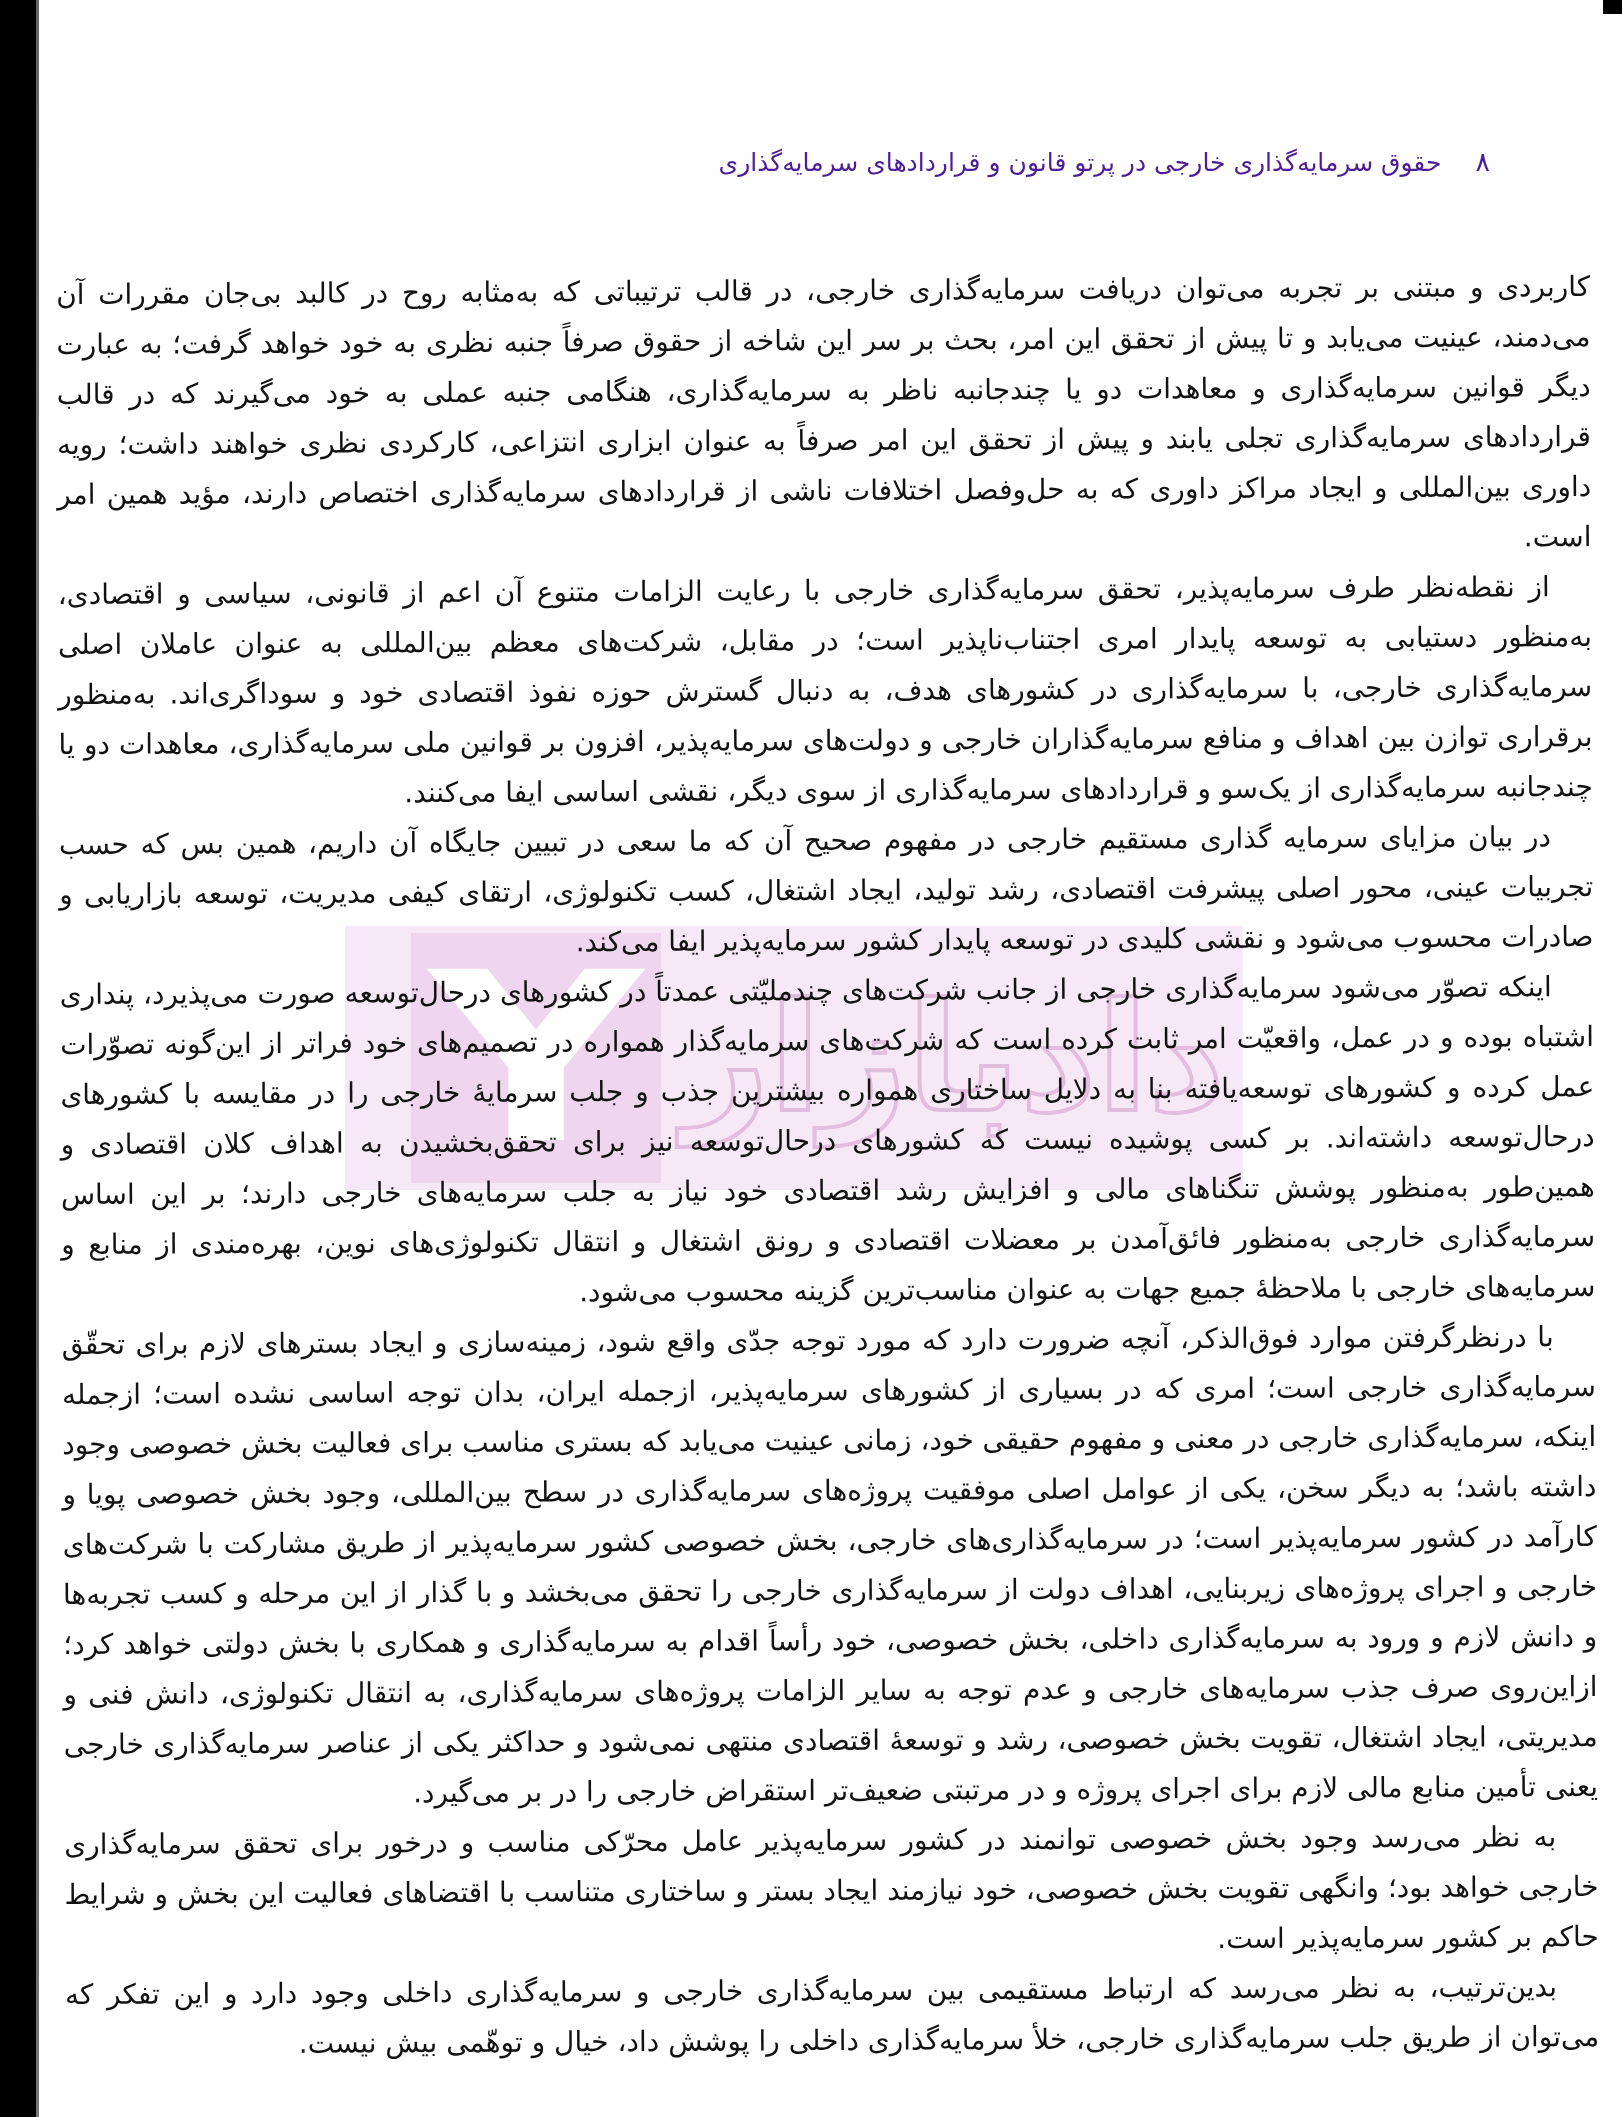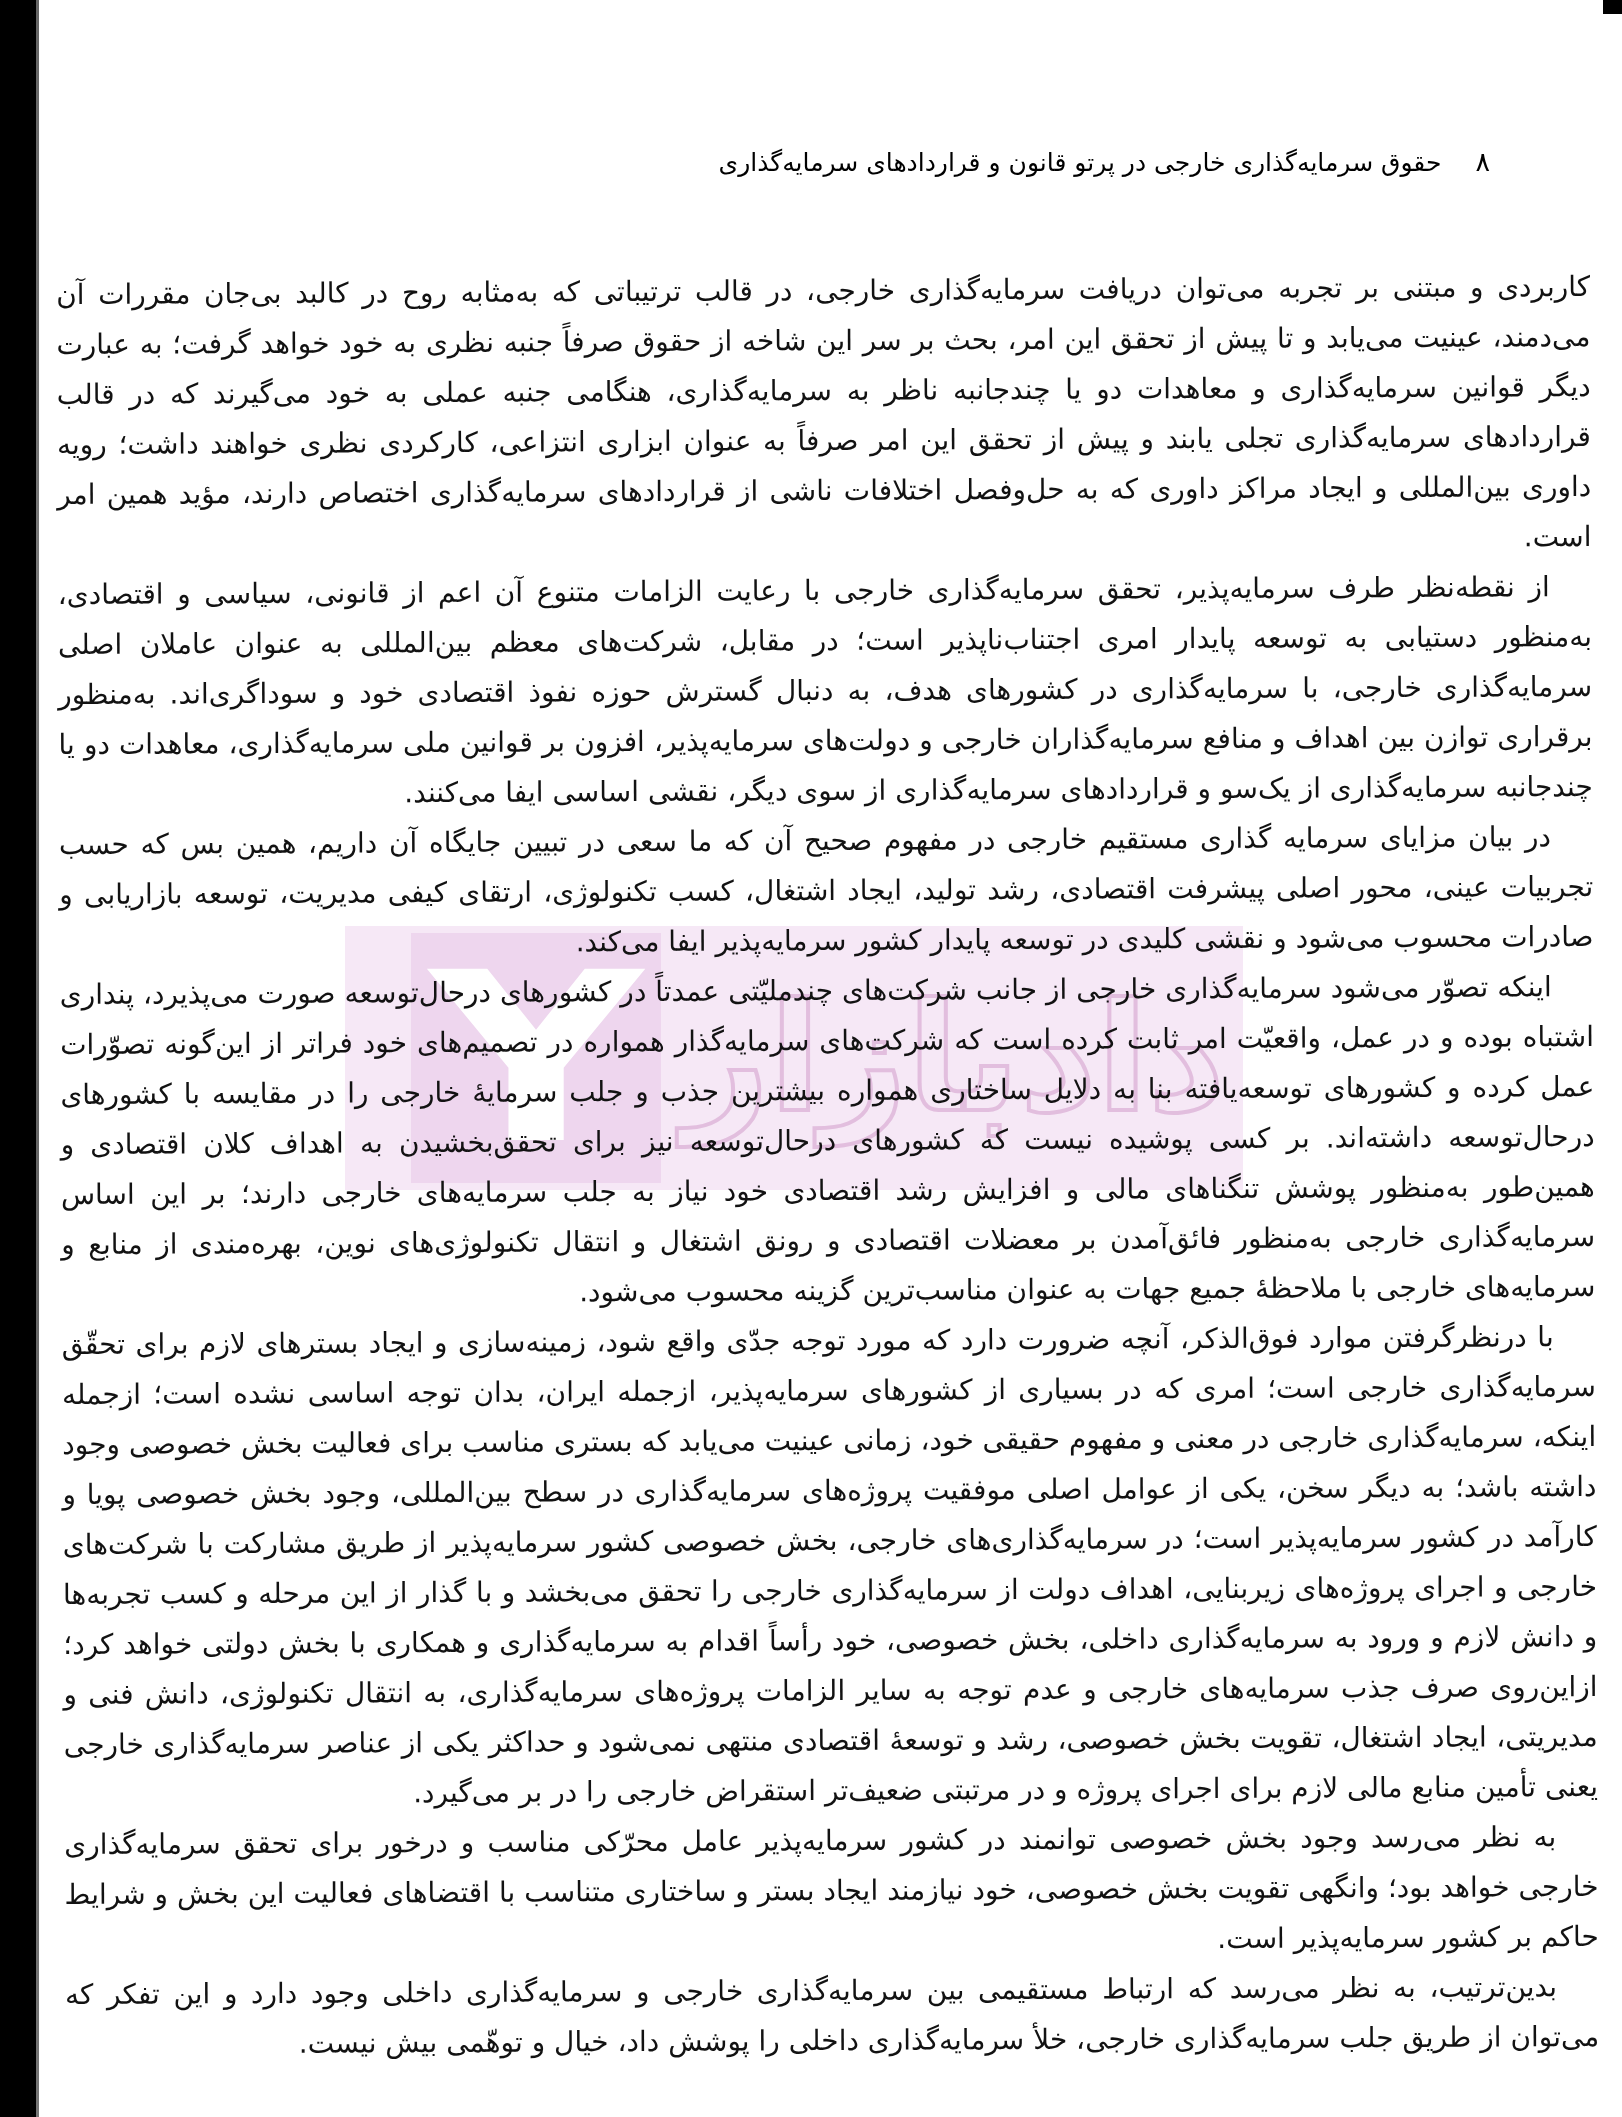--- a/index.html
+++ b/index.html
@@ -7,21 +7,21 @@
     position:relative;width:1622px;height:2117px;background:#ffffff;
     font-family:"DejaVu Sans",sans-serif;overflow:hidden;margin:0 auto;
   }
   
   .scan-bar{position:absolute;left:0;top:0;width:36px;height:100%;background:#000;}
   .scan-bar::after{content:"";position:absolute;right:-3px;top:0;width:3px;height:100%;
     background:linear-gradient(180deg,#000 0%,#222 30%,#000 55%,#1a1a1a 100%);opacity:.6;}
   .scan-corner{position:absolute;right:0;top:0;width:19px;height:14px;background:#000;}
   
   .header{position:absolute;top:146px;right:132px;direction:rtl;unicode-bidi:embed;
-    font-size:25px;color:#000000;white-space:nowrap;}
+    font-size:25px;color:#4c1d95;white-space:nowrap;}
   .page-num{display:inline-block;margin-left:34px;font-size:27px;}
   
   .watermark{position:absolute;left:345px;top:926px;width:898px;height:264px;
     background:#f6e8f6;z-index:1;}
   .wm-logo{position:absolute;left:66px;top:7px;width:250px;height:250px;background:#eed6ee;
     display:flex;align-items:center;justify-content:center;overflow:hidden;}
   .wm-logo span{font-size:235px;line-height:235px;font-weight:bold;color:#ffffff;
     transform:scaleX(1.25);}
   .wm-text{position:absolute;left:326px;right:6px;top:0;height:100%;
     display:flex;align-items:center;justify-content:center;direction:rtl;

